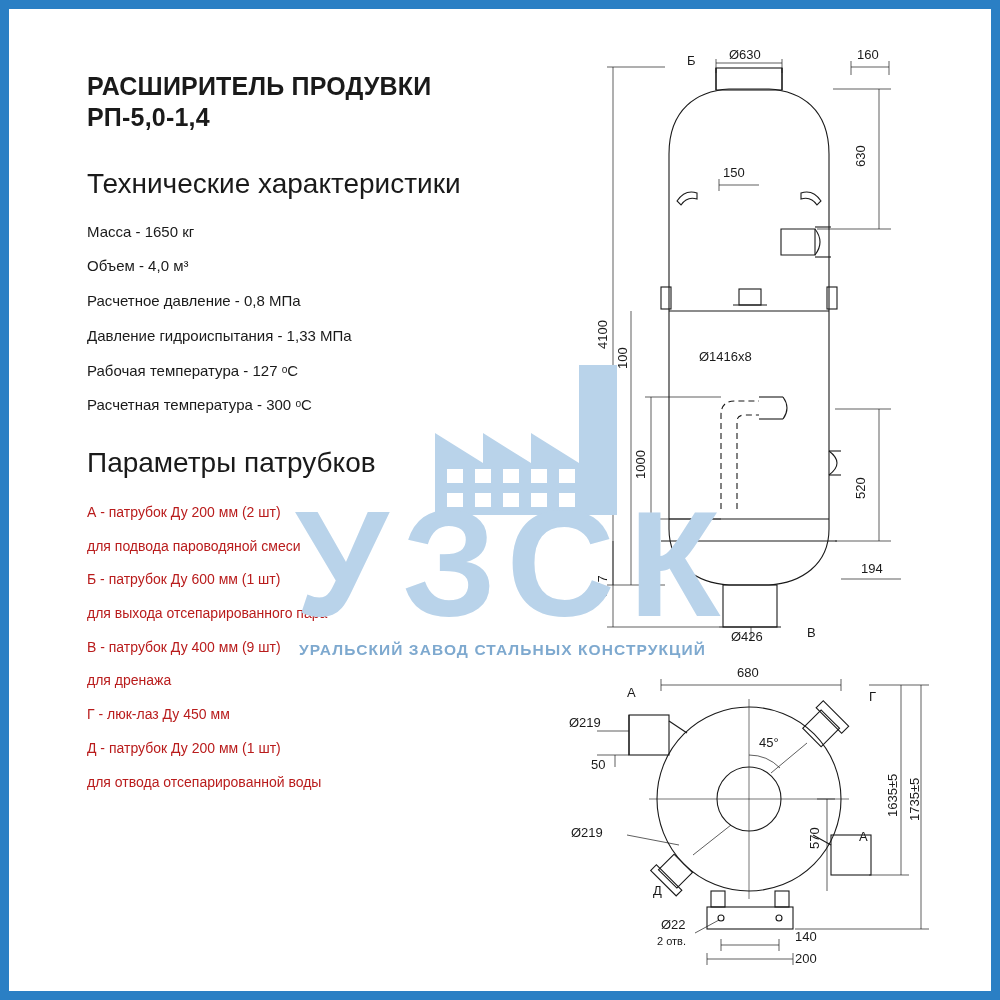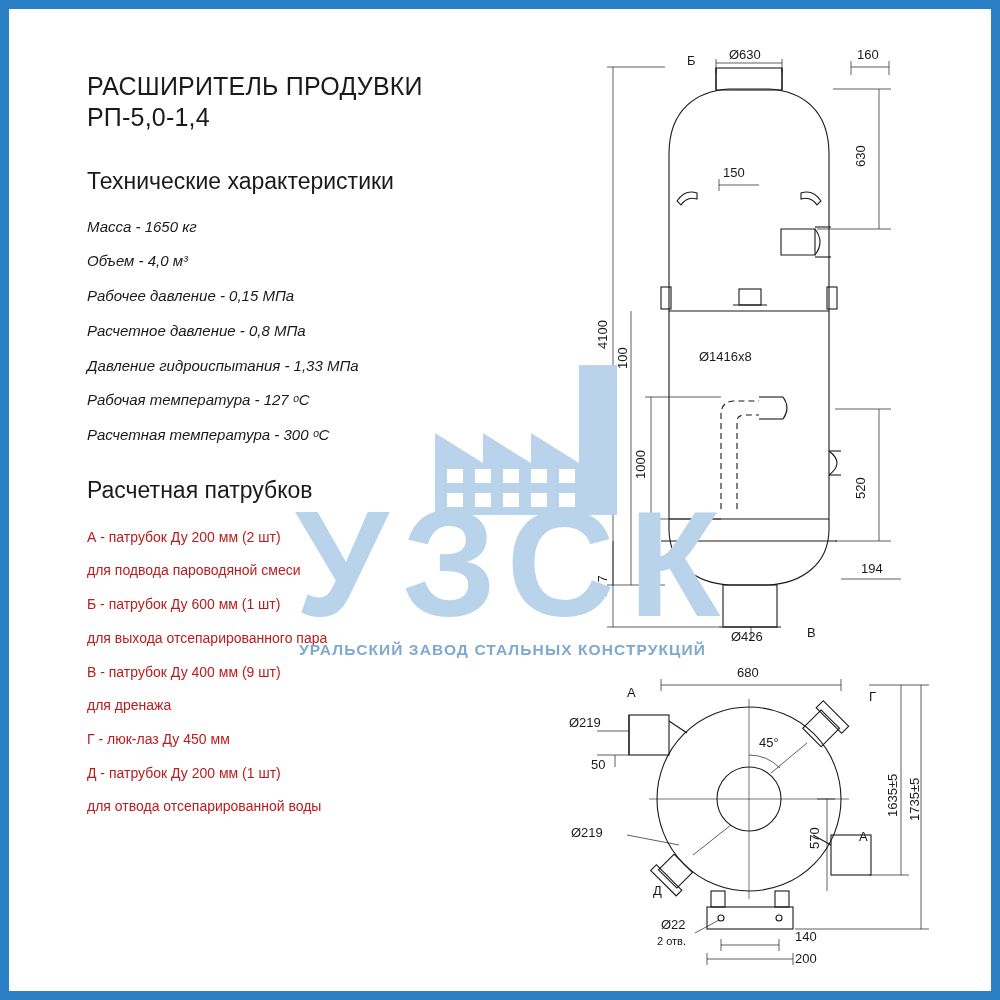--- a/index.html
+++ b/index.html
@@ -20,43 +20,42 @@
 
   
   .left-col {
     position: absolute;
     left: 78px;
     top: 62px;
     width: 470px;
   }
   .doc-title {
     font-size: 25px;
-    font-weight: normal;
+    font-weight: bold;
     color: #1a1a1a;
     line-height: 1.25;
     margin: 0 0 0 0;
     letter-spacing: 0.2px;
   }
   .doc-title .line2 { display: block; }
 
   .section-head {
-    font-size: 23px;
+    font-size: 28px;
     color: #1a1a1a;
     margin-top: 34px;
     margin-bottom: 10px;
     font-weight: normal;
   }
   .spec-list { margin-top: 24px; }
   .spec-item {
     font-size: 15px;
     color: #1a1a1a;
     line-height: 1.05;
     margin-bottom: 19px;
     white-space: nowrap;
-    font-style: italic;
   }
   .nozzle-list { margin-top: 26px; }
   .nozzle-item {
     font-size: 14px;
     color: #b91c1c;
     line-height: 1.05;
     margin-bottom: 19px;
     white-space: nowrap;
   }
 
@@ -118,28 +117,27 @@
     <h1 class="doc-title">
       <span>РАСШИРИТЕЛЬ ПРОДУВКИ</span>
       <span class="line2">РП-5,0-1,4</span>
     </h1>
 
     <div class="section-head">Технические характеристики</div>
 
     <div class="spec-list">
       <div class="spec-item">Масса - 1650 кг</div>
       <div class="spec-item">Объем - 4,0 м³</div>
-      <div class="spec-item">Рабочее давление - 0,15 МПа</div>
       <div class="spec-item">Расчетное давление - 0,8 МПа</div>
       <div class="spec-item">Давление гидроиспытания - 1,33 МПа</div>
       <div class="spec-item">Рабочая температура - 127 ᵒС</div>
       <div class="spec-item">Расчетная температура - 300 ᵒС</div>
     </div>
 
-    <div class="section-head">Расчетная патрубков</div>
+    <div class="section-head">Параметры патрубков</div>
 
     <div class="nozzle-list">
       <div class="nozzle-item">А - патрубок Ду 200 мм (2 шт)</div>
       <div class="nozzle-item">для подвода пароводяной смеси</div>
       <div class="nozzle-item">Б - патрубок Ду 600 мм (1 шт)</div>
       <div class="nozzle-item">для выхода отсепарированного пара</div>
       <div class="nozzle-item">В - патрубок Ду 400 мм (9 шт)</div>
       <div class="nozzle-item">для дренажа</div>
       <div class="nozzle-item">Г - люк-лаз Ду 450 мм</div>
       <div class="nozzle-item">Д - патрубок Ду 200 мм (1 шт)</div>

